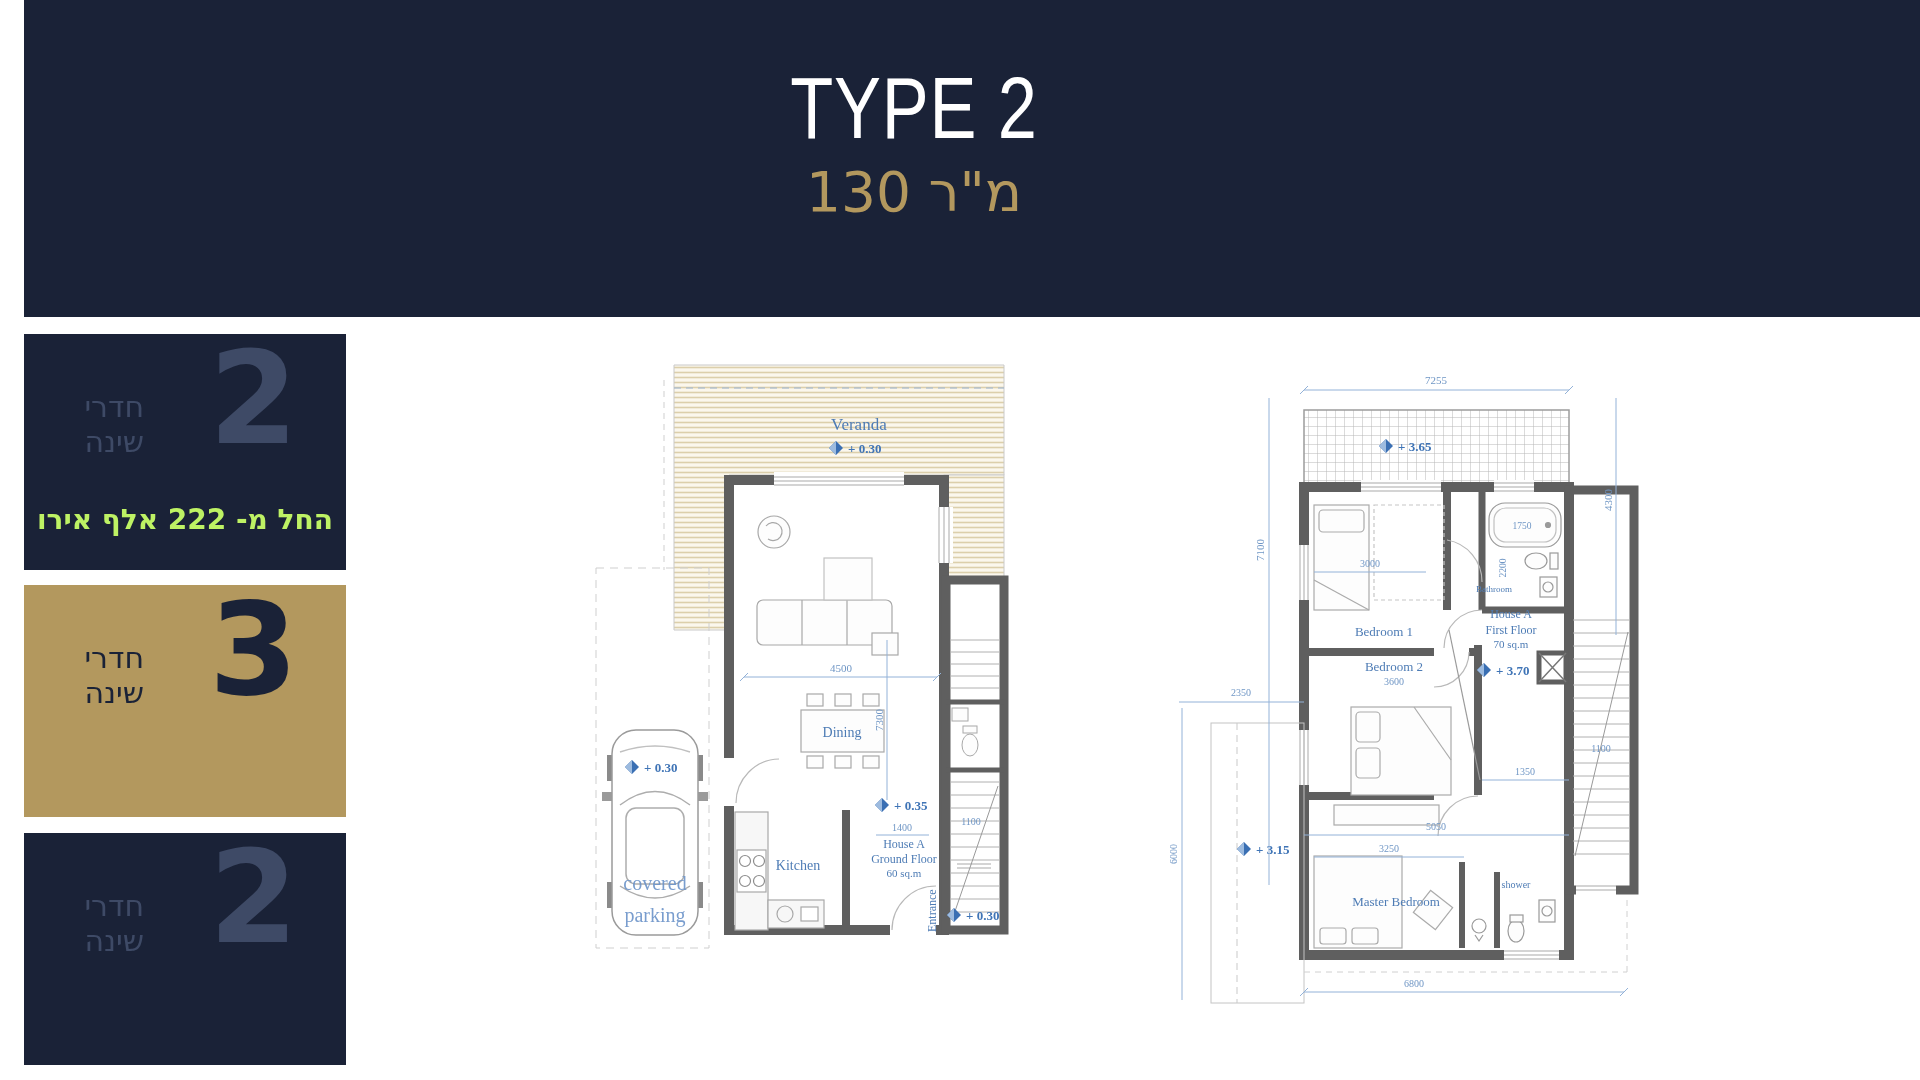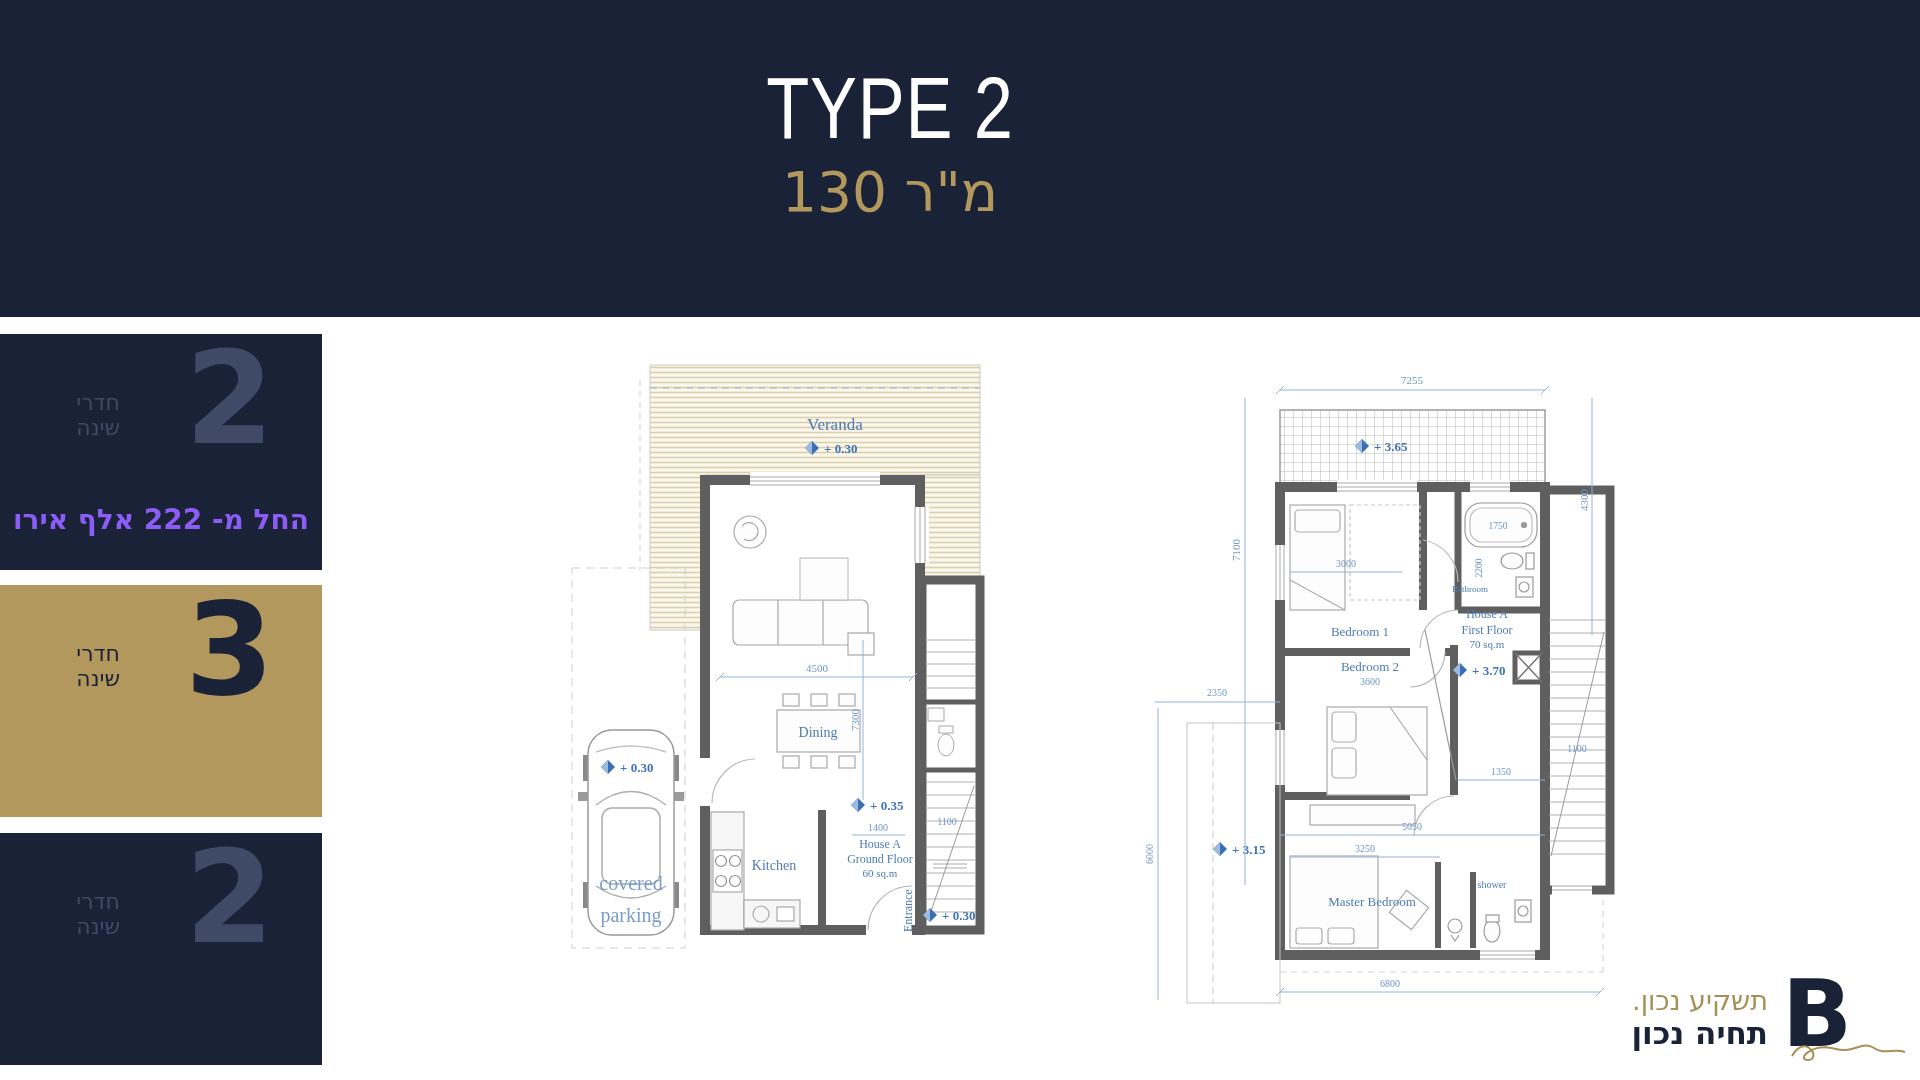--- a/index.html
+++ b/index.html
@@ -1,42 +1,42 @@
 <!DOCTYPE html>
 <html><head>
 <meta charset="utf-8">
 <style>
   html,body{margin:0;padding:0;}
   body{width:1920px;height:1080px;background:#ffffff;overflow:hidden;position:relative;
        font-family:"Liberation Sans","DejaVu Sans",sans-serif;}
-  .page{position:absolute;inset:0;}
+  .page{position:absolute;inset:0;margin-left:24px;}
 
   
   .header{position:absolute;left:0;top:0;width:1920px;height:317px;background:#1a2237;}
   .header-inner{position:absolute;left:0;top:0;width:1780px;text-align:center;}
   .title{margin-top:62px;font-size:88px;font-weight:400;color:#ffffff;letter-spacing:1px;
          transform:scaleX(0.80);transform-origin:50% 50%;line-height:1.05;}
   .subtitle{margin-top:6px;font-size:55px;color:#b3985e;font-family:"DejaVu Sans",sans-serif;}
 
   
   .card{position:absolute;left:0;width:322px;font-family:"DejaVu Sans",sans-serif;}
   .card--navy{background:#1a2237;}
   .card--gold{background:#b3985e;}
   .card1{top:334px;height:236px;}
   .card2{top:585px;height:232px;}
   .card3{top:833px;height:232px;}
   .card-count{position:absolute;top:-2px;right:48px;font-size:128px;font-weight:700;line-height:1.05;}
   .card--navy .card-count{color:#3e4a66;}
   .card--gold .card-count{color:#1a2237;}
-  .card-label{position:absolute;top:56px;right:202px;font-size:22px;line-height:1.15;text-align:center;}
+  .card-label{position:absolute;top:56px;right:202px;font-size:30px;line-height:1.15;text-align:center;}
   .card--navy .card-label{color:#3e4a66;}
   .card--gold .card-label{color:#1a2237;}
   .card-price{position:absolute;bottom:34px;left:0;width:100%;text-align:center;
               font-size:28px;font-weight:700;}
-  .card--navy .card-price{color:#8b5cf6;}
+  .card--navy .card-price{color:#bef264;}
   .card--gold .card-price{color:#ffffff;}
 
   
   .plan{position:absolute;}
   .plan text{font-family:"Liberation Serif","DejaVu Serif",serif;}
   .lbl{fill:#4e7cb5;}
   .dim{fill:#6f96c5;}
   .lvl{fill:#3f74b6;font-weight:bold;}
 
   
@@ -374,26 +374,14 @@
       <text x="272" y="530" font-size="10" text-anchor="middle" class="dim">5050</text>
       <line x1="150" y1="557" x2="300" y2="557" stroke="#93b2d8" stroke-width="1"></line>
       <text x="225" y="552" font-size="10" text-anchor="middle" class="dim">3250</text>
       <line x1="318" y1="480" x2="405" y2="480" stroke="#93b2d8" stroke-width="1"></line>
       <text x="361" y="475" font-size="10" text-anchor="middle" class="dim">1350</text>
       <line x1="463" y1="600" x2="463" y2="672" stroke="#d0d0d0" stroke-width="1" stroke-dasharray="6,5"></line>
       <line x1="140" y1="672" x2="463" y2="672" stroke="#d0d0d0" stroke-width="1" stroke-dasharray="6,5"></line>
     </g>
   </svg>
 
-  <div class="logo">
-    <div class="logo-text">
-      <div class="logo-line1" dir="rtl">תשקיע נכון.</div>
-      <div class="logo-line2" dir="rtl">תחיה נכון</div>
-    </div>
-    <div class="logo-mark">
-      <div class="logo-b">B</div>
-      <svg class="logo-sign" width="120" height="42" viewBox="0 0 120 42">
-        <path d="M4,30 C18,6 34,34 20,34 C8,34 24,16 48,23 C66,28 74,14 86,22 C96,29 106,22 117,26" fill="none" stroke="#a88f55" stroke-width="2"></path>
-      </svg>
-    </div>
-  </div>
 
 </div>
 
 </body></html>

